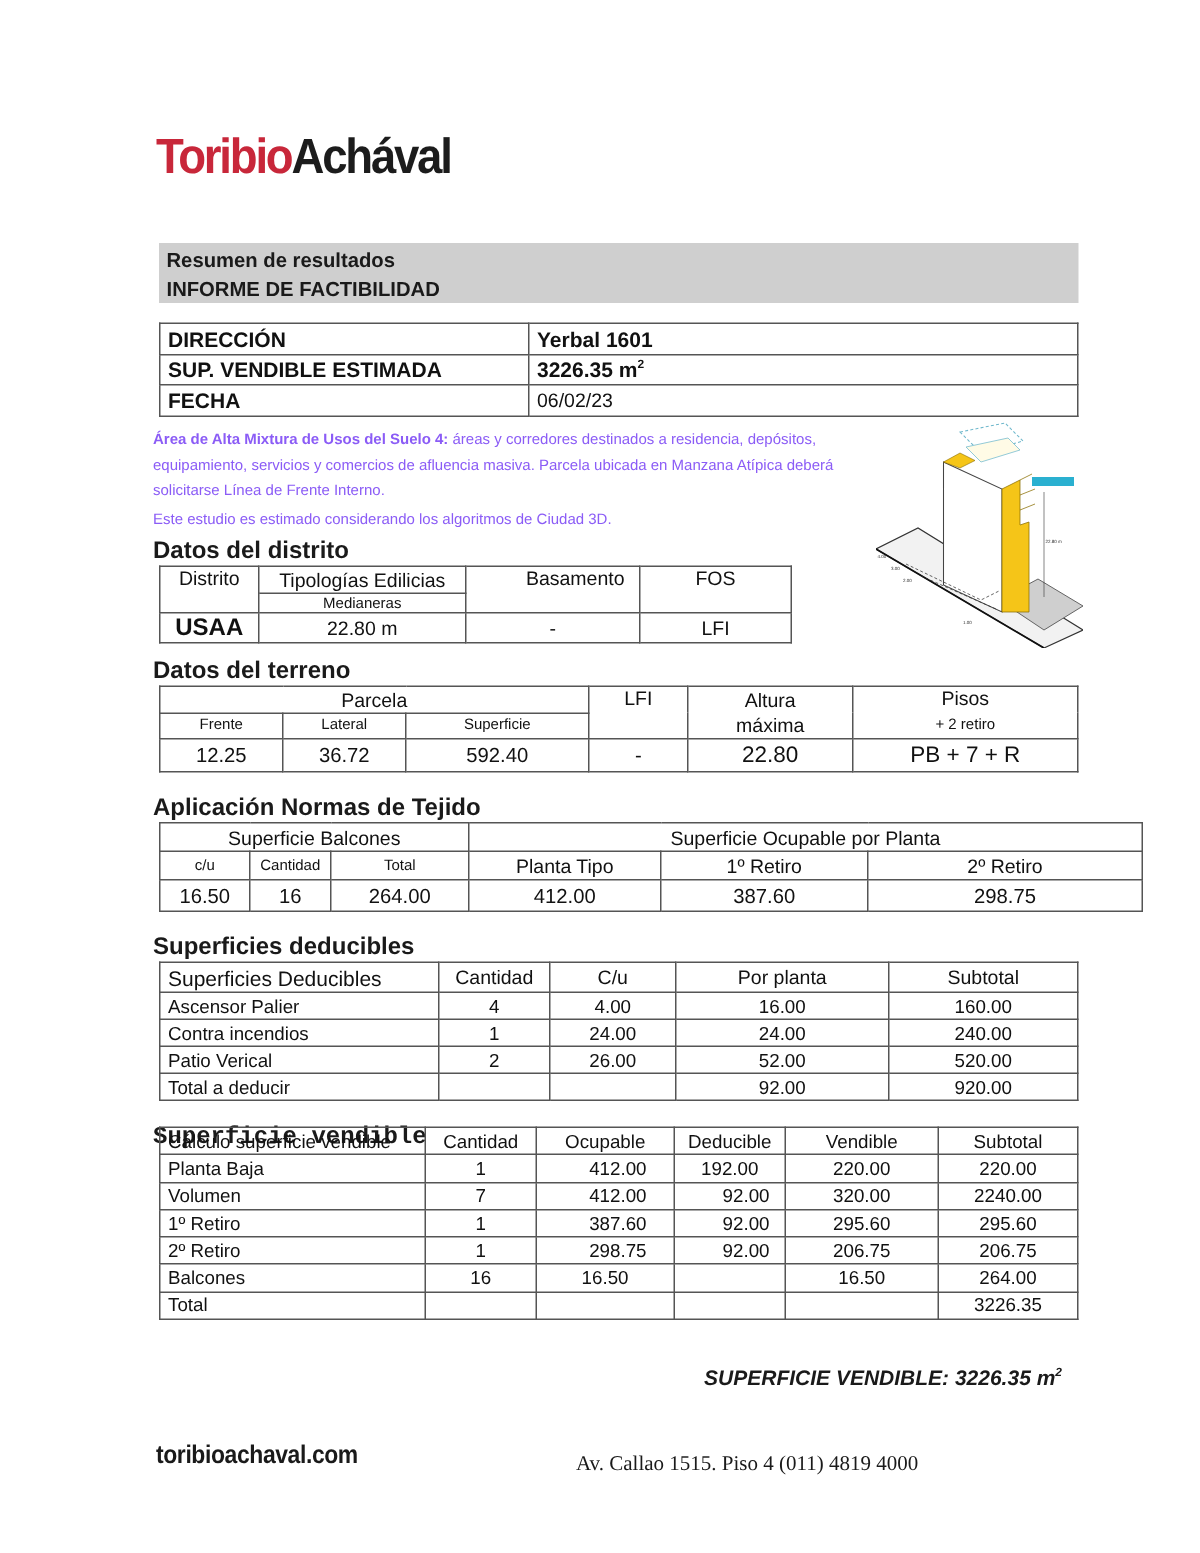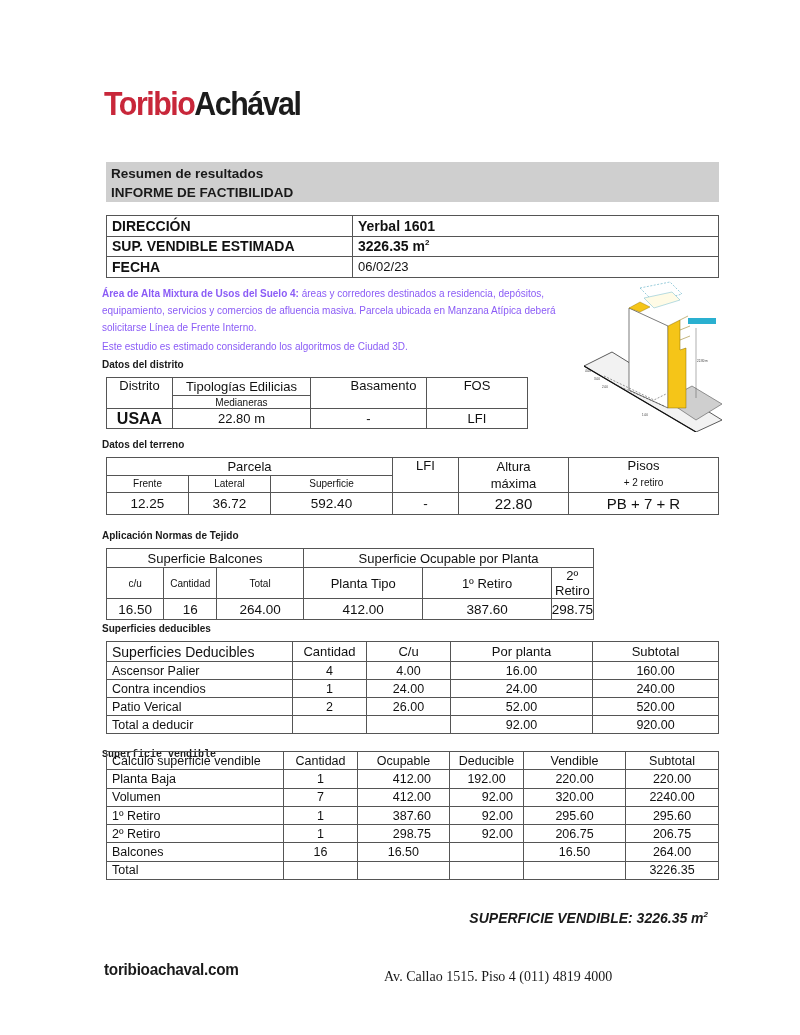--- a/index.html
+++ b/index.html
@@ -19,37 +19,37 @@
   .info-table { position: absolute; left: 106px; top: 215px; width: 613px; }
   .info-table td { height: 20.5px; font-size: 14px; font-weight: bold; padding: 0 5px; }
   .info-table td.val { font-size: 14px; }
   .info-table td.val-light { font-weight: normal; font-size: 13px; }
   .info-table td:first-child { width: 246px; }
   sup { font-size: 8px; vertical-align: super; line-height: 0; }
 
   .desc { position: absolute; left: 102px; top: 285px; width: 470px; font-size: 10px; line-height: 17.2px; color: #8b5cf6; }
   .desc b { font-weight: bold; }
 
-  .section-h { position: absolute; left: 102px; font-size: 10px; font-weight: bold; color: #1a1a1a; }
+  .section-h { position: absolute; left: 102px; font-size: 16px; font-weight: bold; color: #1a1a1a; }
 
   
   .t-distrito { position: absolute; left: 106px; top: 377px; width: 422px; }
   .t-distrito td { text-align: center; font-size: 13px; }
   .t-distrito .sub { font-size: 10px; height: 13px; }
   .t-distrito .big { font-size: 16px; font-weight: bold; }
 
   
   .t-terreno { position: absolute; left: 106px; top: 457px; width: 613px; }
   .t-terreno td { text-align: center; font-size: 13px; }
   .t-terreno .sub { font-size: 10px; }
   .t-terreno .vals td { font-size: 13.5px; height: 22px; }
   .t-terreno .vals td.xl { font-size: 15px; }
 
   
-  .t-tejido { position: absolute; left: 106px; top: 548px; width: 488px; padding-left: 27px; }
+  .t-tejido { position: absolute; left: 106px; top: 548px; width: 656px; padding-left: 27px; }
   .t-tejido td { text-align: center; font-size: 13px; height: 19px; }
   .t-tejido .sub { font-size: 10px; }
   .t-tejido .vals td { font-size: 13.5px; height: 21px; }
 
   
   .t-deduc { position: absolute; left: 106px; top: 641px; width: 613px; }
   .t-deduc td { font-size: 12.5px; height: 18px; padding: 0 5px; }
   .t-deduc .hdr td { font-size: 13px; text-align: center; height: 20px; }
   .t-deduc .hdr td:first-child { font-size: 14px; text-align: left; }
   .t-deduc .c { text-align: center; }

